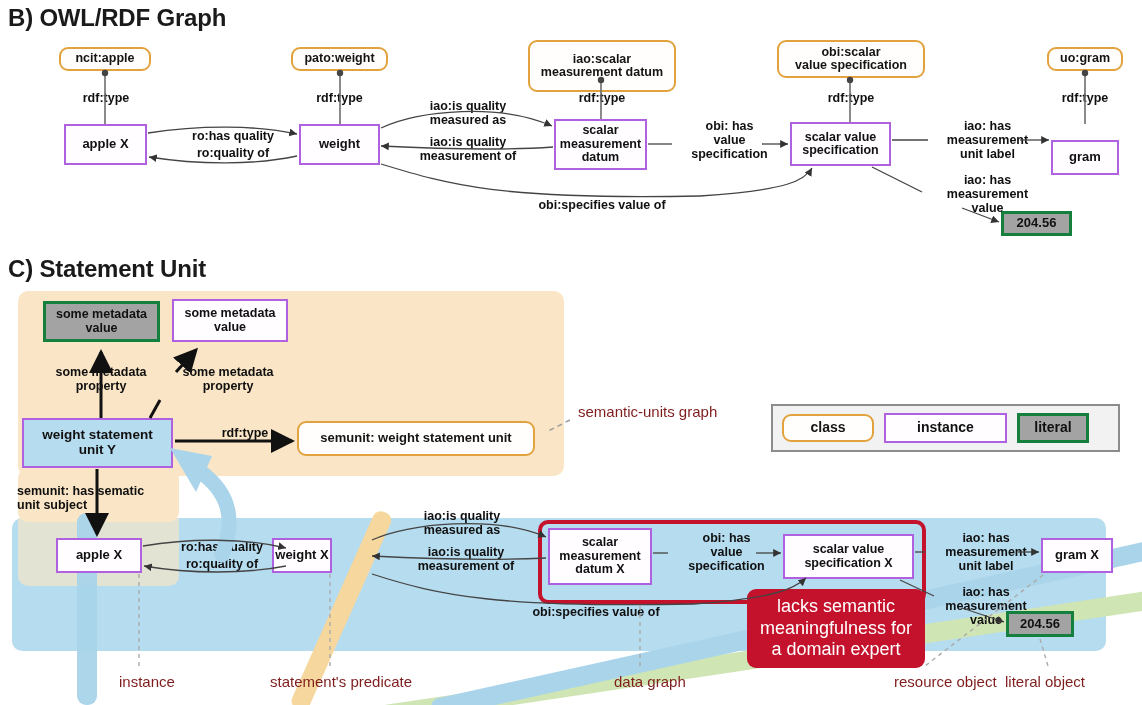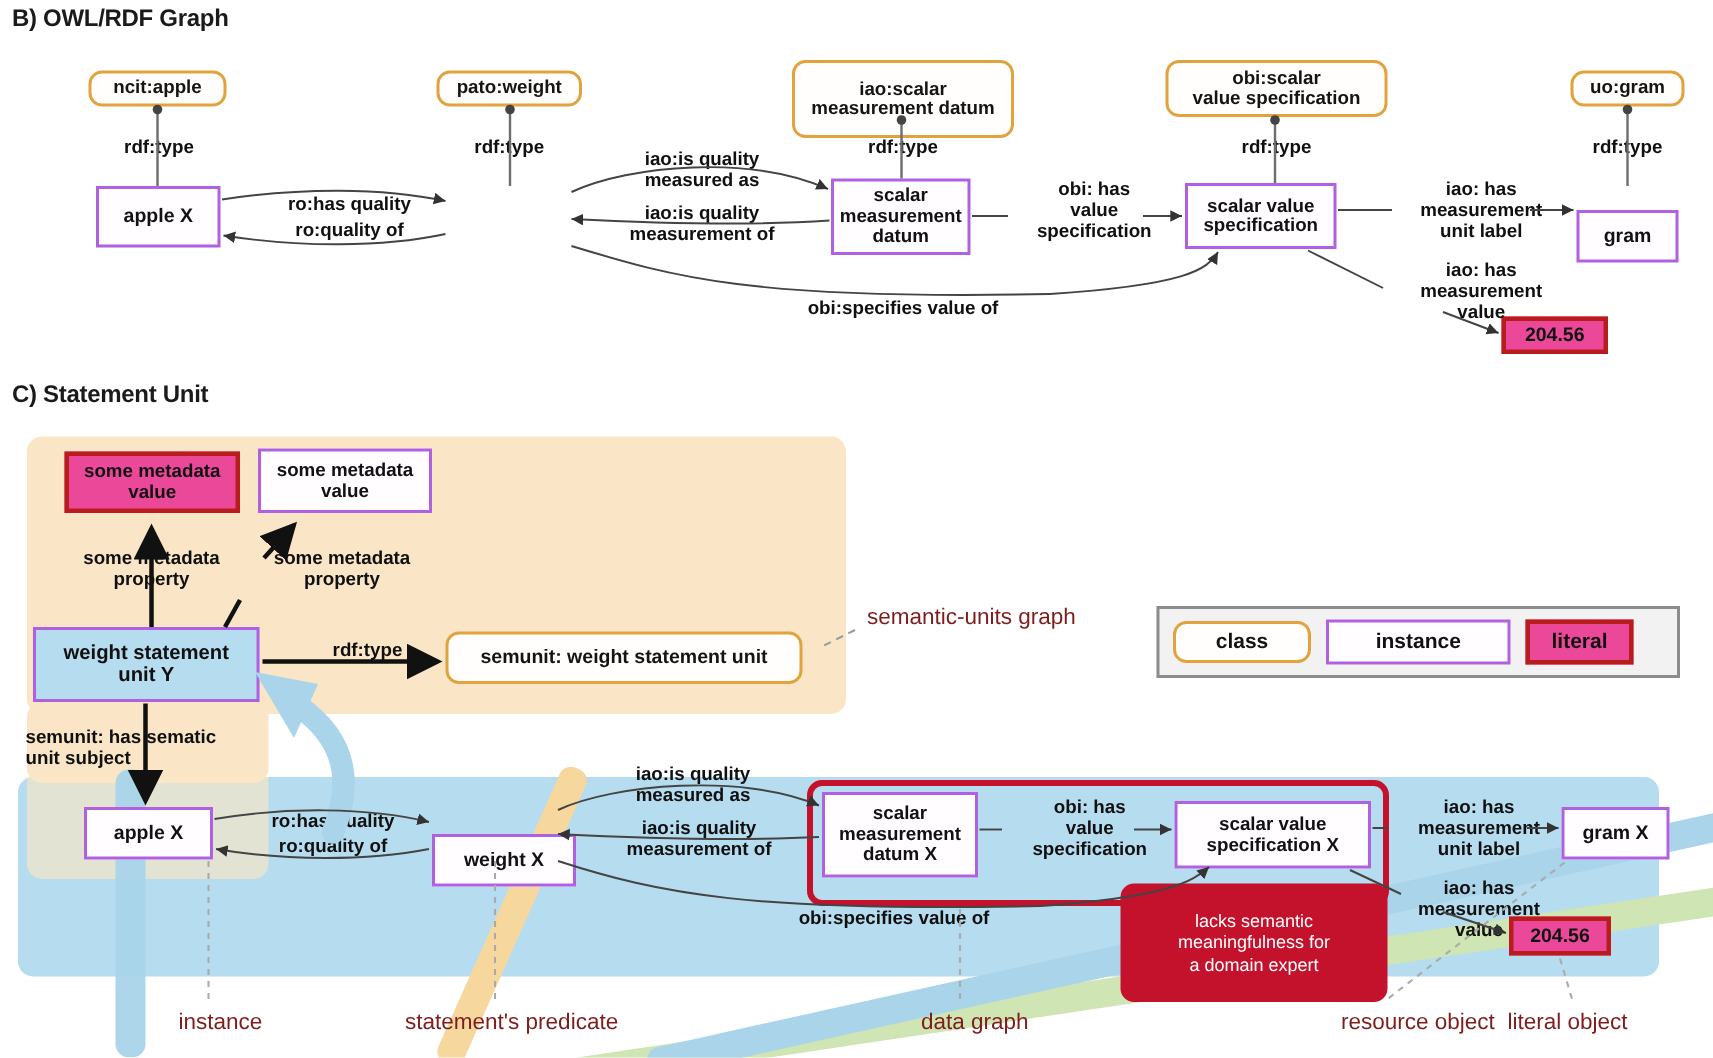--- a/index.html
+++ b/index.html
@@ -1,28 +1,28 @@
 <!DOCTYPE html>
 <html><head>
 <meta charset="utf-8">
 <style>
   html,body{margin:0;padding:0;background:#ffffff;}
   body{width:1142px;height:705px;position:relative;overflow:hidden;
        font-family:"Liberation Sans","DejaVu Sans",sans-serif;color:#111;}
   #stage{position:relative;width:1142px;height:705px;}
 
-  .sec-title{position:absolute;font-weight:bold;font-size:16px;color:#1a1a1a;letter-spacing:-0.2px;}
+  .sec-title{position:absolute;font-weight:bold;font-size:24px;color:#1a1a1a;letter-spacing:-0.2px;}
 
   
   .node{position:absolute;box-sizing:border-box;display:flex;align-items:center;
         justify-content:center;text-align:center;background:#fffdfb;
         font-weight:bold;line-height:1.08;}
   .cls{border:2px solid #e2a33f;border-radius:9px;font-size:12.5px;color:#141414;background:#fffefc;}
   .inst{border:2px solid #b061e0;font-size:13px;color:#111;background:#fffdff;}
-  .lit{border:3px solid #b91c1c;font-size:13px;color:#111;background:#ec4899;}
+  .lit{border:3px solid #15803d;font-size:13px;color:#111;background:#a3a3a3;}
   .stmt{border:2px solid #b061e0;background:#b6dcef;font-size:13.5px;}
 
   
   .elabel{position:absolute;font-size:12.5px;font-weight:bold;color:#101010;
           line-height:1.12;text-align:center;}
   .elabel.l{text-align:left;}
 
   
   .panel{position:absolute;border-radius:10px;}
   .panel-orange{background:#fae6c6;}
@@ -31,21 +31,21 @@
   .band{position:absolute;transform-origin:0 0;border-radius:8px;}
 
   
   #legend{position:absolute;border:2px solid #8c8c8c;background:#f2f2f2;
           display:flex;align-items:center;gap:10px;padding:7px 9px;box-sizing:border-box;}
   #legend .node{position:relative;}
   .ghost{position:absolute;font-size:15px;color:#7f1d1d;font-weight:400;}
 
   
   #callout{position:absolute;background:#c4122c;border-radius:9px;color:#fff;
-           font-size:12px;line-height:1.22;text-align:center;display:flex;
+           font-size:18px;line-height:1.22;text-align:center;display:flex;
            align-items:center;justify-content:center;padding:6px 10px;box-sizing:border-box;}
   #redframe{position:absolute;border:4px solid #c4122c;border-radius:10px;box-sizing:border-box;}
 
   svg.ov{position:absolute;left:0;top:0;width:1142px;height:705px;overflow:visible;pointer-events:none;}
 </style>
 </head>
 <body>
 
 <div id="stage">
 
@@ -59,20 +59,21 @@
 value specification</div>
   <div class="node cls" style="left:1047px;top:47px;width:76px;height:24px;">uo:gram</div>
 
   <div class="elabel" style="left:62px;top:91px;width:88px;">rdf:type</div>
   <div class="elabel" style="left:292px;top:91px;width:95px;">rdf:type</div>
   <div class="elabel" style="left:558px;top:91px;width:88px;">rdf:type</div>
   <div class="elabel" style="left:807px;top:91px;width:88px;">rdf:type</div>
   <div class="elabel" style="left:1041px;top:91px;width:88px;">rdf:type</div>
 
   <div class="node inst" style="left:64px;top:124px;width:83px;height:41px;">apple X</div>
+  <div class="node inst" style="left:299px;top:124px;width:81px;height:41px;">weight</div>
   <div class="node inst" style="left:554px;top:119px;width:93px;height:51px;white-space:pre-line;font-size:12.5px;">scalar
 measurement
 datum</div>
   <div class="node inst" style="left:790px;top:122px;width:101px;height:44px;white-space:pre-line;font-size:12.5px;">scalar value
 specification</div>
   <div class="node inst" style="left:1051px;top:140px;width:68px;height:35px;">gram</div>
 
   <div class="node lit" style="left:1001px;top:211px;width:71px;height:25px;font-size:13px;">204.56</div>
 
   <div class="elabel" style="left:174px;top:129px;width:118px;">ro:has quality</div>
@@ -129,21 +130,21 @@
 
   <div class="ghost" style="left:578px;top:403px;">semantic-units graph</div>
 
   <div id="legend" style="left:771px;top:404px;width:349px;height:48px;">
     <div class="node cls" style="width:92px;height:28px;font-size:14px;">class</div>
     <div class="node inst" style="width:123px;height:30px;font-size:14px;">instance</div>
     <div class="node lit" style="width:72px;height:30px;font-size:14px;">literal</div>
   </div>
 
   <div class="node inst" style="left:56px;top:538px;width:86px;height:35px;">apple X</div>
-  <div class="node inst" style="left:288px;top:538px;width:96px;height:35px;margin-top:18px;">weight X</div>
+  <div class="node inst" style="left:272px;top:538px;width:60px;height:35px;">weight X</div>
   <div class="node inst" style="left:548px;top:528px;width:104px;height:57px;white-space:pre-line;font-size:12.5px;">scalar
 measurement
 datum X</div>
   <div class="node inst" style="left:783px;top:534px;width:131px;height:45px;white-space:pre-line;font-size:12.5px;">scalar value
 specification X</div>
   <div class="node inst" style="left:1041px;top:538px;width:72px;height:35px;">gram X</div>
   <div class="node lit" style="left:1006px;top:611px;width:68px;height:26px;font-size:13px;">204.56</div>
 
   <div class="elabel" style="left:163px;top:540px;width:118px;">ro:has quality</div>
   <div class="elabel" style="left:163px;top:557px;width:118px;">ro:quality of</div>

